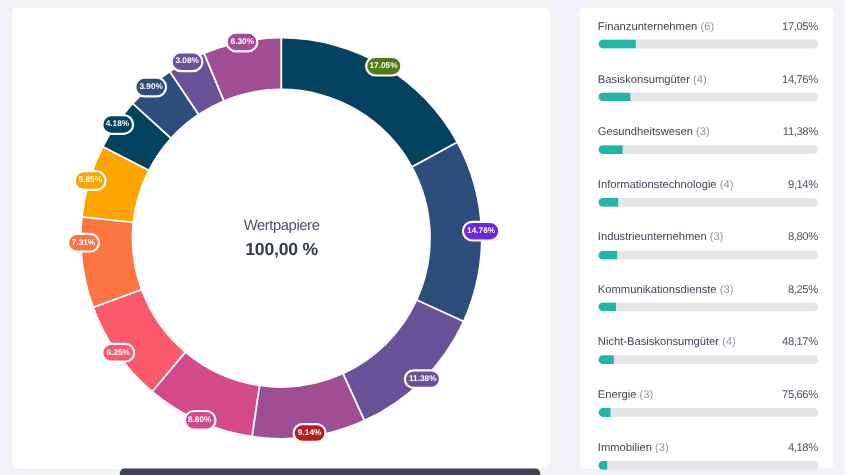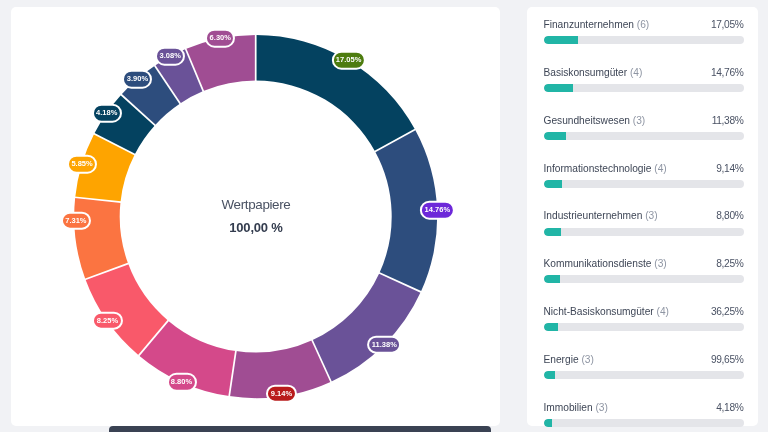--- a/index.html
+++ b/index.html
@@ -9,21 +9,21 @@
   .root{position:relative;width:768px;height:432px;transform:translateZ(0);}
 
   .card{position:absolute;background:#fff;border-radius:5px;}
   #chart-card{left:11.3px;top:6.8px;width:489px;height:419.4px;}
   #legend-card{left:526.5px;top:6.8px;width:231.9px;height:419.4px;}
 
   
   #donut-svg{position:absolute;left:0;top:0;}
   .center-label{position:absolute;left:0;width:489.4px;text-align:center;}
   #center-title{top:191.5px;font-size:13.4px;line-height:14px;color:#4a5263;letter-spacing:-0.35px;}
-  #center-value{top:214.3px;font-size:13px;line-height:14px;font-weight:700;color:#333c4e;letter-spacing:-0.2px;}
+  #center-value{top:214.3px;font-size:16px;line-height:14px;font-weight:700;color:#333c4e;letter-spacing:-0.2px;}
 
   .pill{position:absolute;transform:translate(-50%,-50%);
         box-sizing:border-box;height:18.7px;
         border:2px solid #fff;border-radius:999px;color:#fff;
         font-size:7.5px;font-weight:700;line-height:14.7px;
         padding:0 2.35px;white-space:nowrap;letter-spacing:0.02px;text-align:center;}
 
   
   .lrow{position:absolute;left:17px;width:200px;}
   .lhead{display:flex;justify-content:space-between;align-items:baseline;height:11px;}
@@ -137,30 +137,30 @@
             <span class="lname">Kommunikationsdienste <span class="lcount">(3)</span></span>
             <span class="lpct">8,25%</span>
           </div>
           <div class="ltrack" style="background: rgb(228, 229, 233);">
             <div class="lfill" style="background: rgb(33, 181, 166); width: 8.25%;"></div>
           </div>
         </div>
         <div class="lrow" style="top: 299.3px;">
           <div class="lhead">
             <span class="lname">Nicht-Basiskonsumgüter <span class="lcount">(4)</span></span>
-            <span class="lpct">36,25%</span>
+            <span class="lpct">48,17%</span>
           </div>
           <div class="ltrack" style="background: rgb(228, 229, 233);">
             <div class="lfill" style="background: rgb(33, 181, 166); width: 7.31%;"></div>
           </div>
         </div>
         <div class="lrow" style="top: 347.1px;">
           <div class="lhead">
             <span class="lname">Energie <span class="lcount">(3)</span></span>
-            <span class="lpct">99,65%</span>
+            <span class="lpct">75,66%</span>
           </div>
           <div class="ltrack" style="background: rgb(228, 229, 233);">
             <div class="lfill" style="background: rgb(33, 181, 166); width: 5.85%;"></div>
           </div>
         </div>
         <div class="lrow" style="top: 394.9px;">
           <div class="lhead">
             <span class="lname">Immobilien <span class="lcount">(3)</span></span>
             <span class="lpct">4,18%</span>
           </div>

